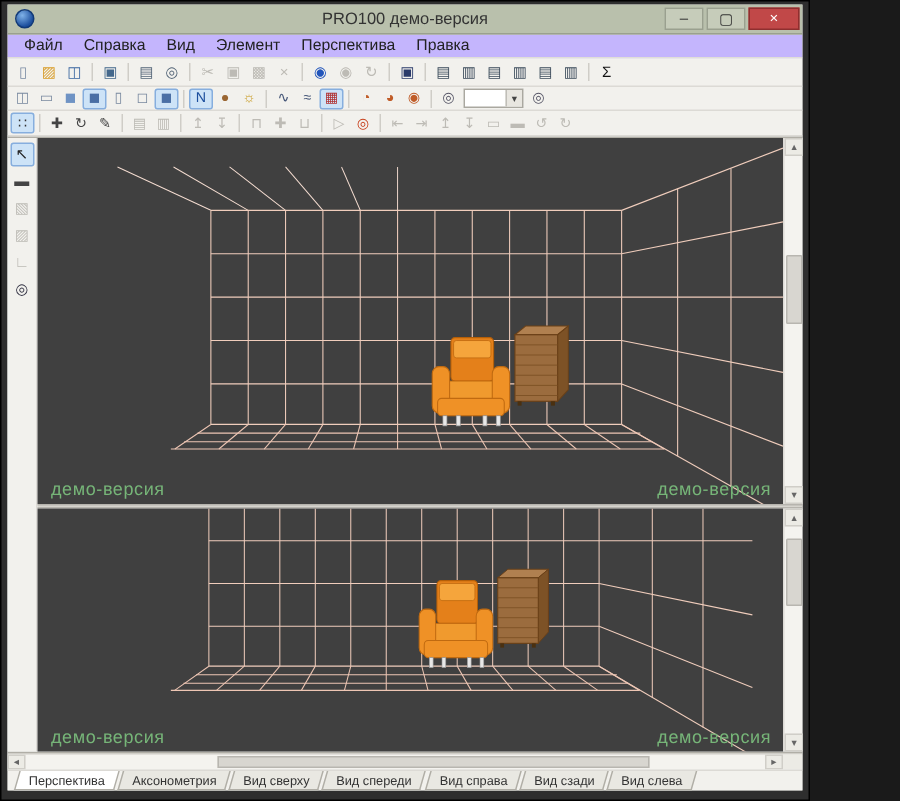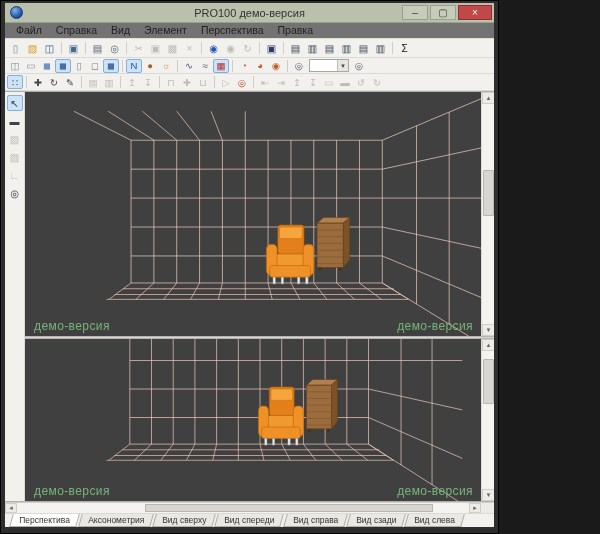--- a/index.html
+++ b/index.html
@@ -1,29 +1,29 @@
 <!DOCTYPE html>
 <html><head>
 <meta charset="utf-8">
 <style>
   html,body{margin:0;padding:0;background:#1a1a1a;}
   *{box-sizing:border-box;font-family:"Liberation Sans",sans-serif;}
-  .frame{position:relative;width:499px;height:534px;background:#2e2e2e;border:1px solid #000;}
+  .frame{position:relative;width:540px;height:534px;background:#2e2e2e;border:1px solid #000;}
   .win{position:absolute;left:4px;right:4px;top:2px;bottom:6px;background:#f2f1ed;display:flex;flex-direction:column;overflow:hidden;}
 
   
   .titlebar{height:20px;background:#b9c0ac;display:flex;align-items:center;position:relative;flex:none;border-bottom:1px solid #9aa08f;}
   .app-icon{width:13px;height:13px;border-radius:50%;margin-left:5px;background:radial-gradient(circle at 35% 30%,#7fb2e8,#1d4f9e 70%);border:1px solid #123a78;flex:none;}
   .title-text{position:absolute;left:0;right:0;text-align:center;font-size:11px;color:#333;}
   .win-controls{margin-left:auto;display:flex;align-items:center;height:100%;}
   .wc{width:26px;height:15px;display:flex;align-items:center;justify-content:center;font-size:10px;color:#333;border:1px solid #9aa08f;background:#c6ccba;margin-left:2px;}
   .wc.close{width:34px;background:#c14848;color:#fff;border-color:#8f2f2f;margin-right:2px;}
 
   
-  .menubar{height:16px;background:#737373;display:flex;align-items:center;padding-left:4px;flex:none;border-bottom:1px solid #e0ded8;}
+  .menubar{height:16px;background:#c4b5fd;display:flex;align-items:center;padding-left:4px;flex:none;border-bottom:1px solid #e0ded8;}
   .menu-item{font-size:10.5px;color:#222;padding:0 7px;line-height:15px;}
 
   
   .toolbar{display:flex;align-items:center;padding:1px 2px;flex:none;border-bottom:1px solid #dcdad5;background:#f2f1ed;}
   .tb1{height:19px;}
   .tb2{height:16px;}
   .tb3{height:17px;}
   .tb-btn{width:17px;height:15px;display:flex;align-items:center;justify-content:center;font-size:10px;line-height:15px;border:1px solid transparent;border-radius:2px;margin:0 0;}
   .tb2 .tb-btn,.tb3 .tb-btn{width:16px;height:14px;font-size:9.5px;}
   .tb-btn.pressed{background:#cde3f7;border-color:#86aede;}

